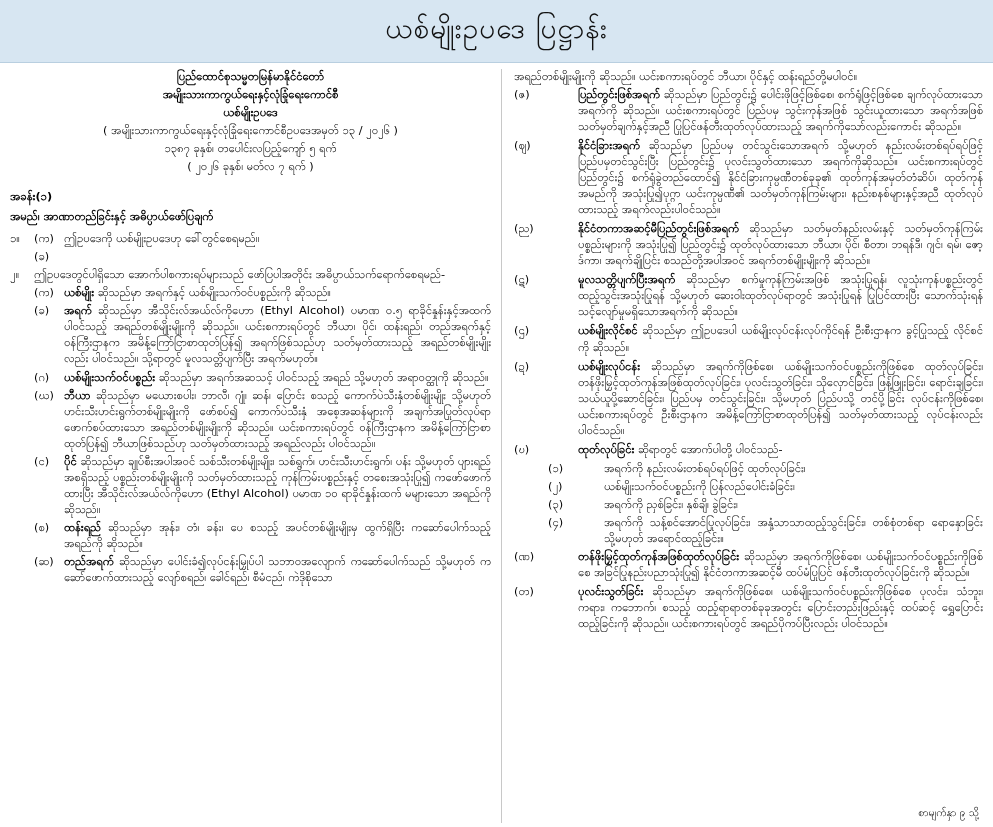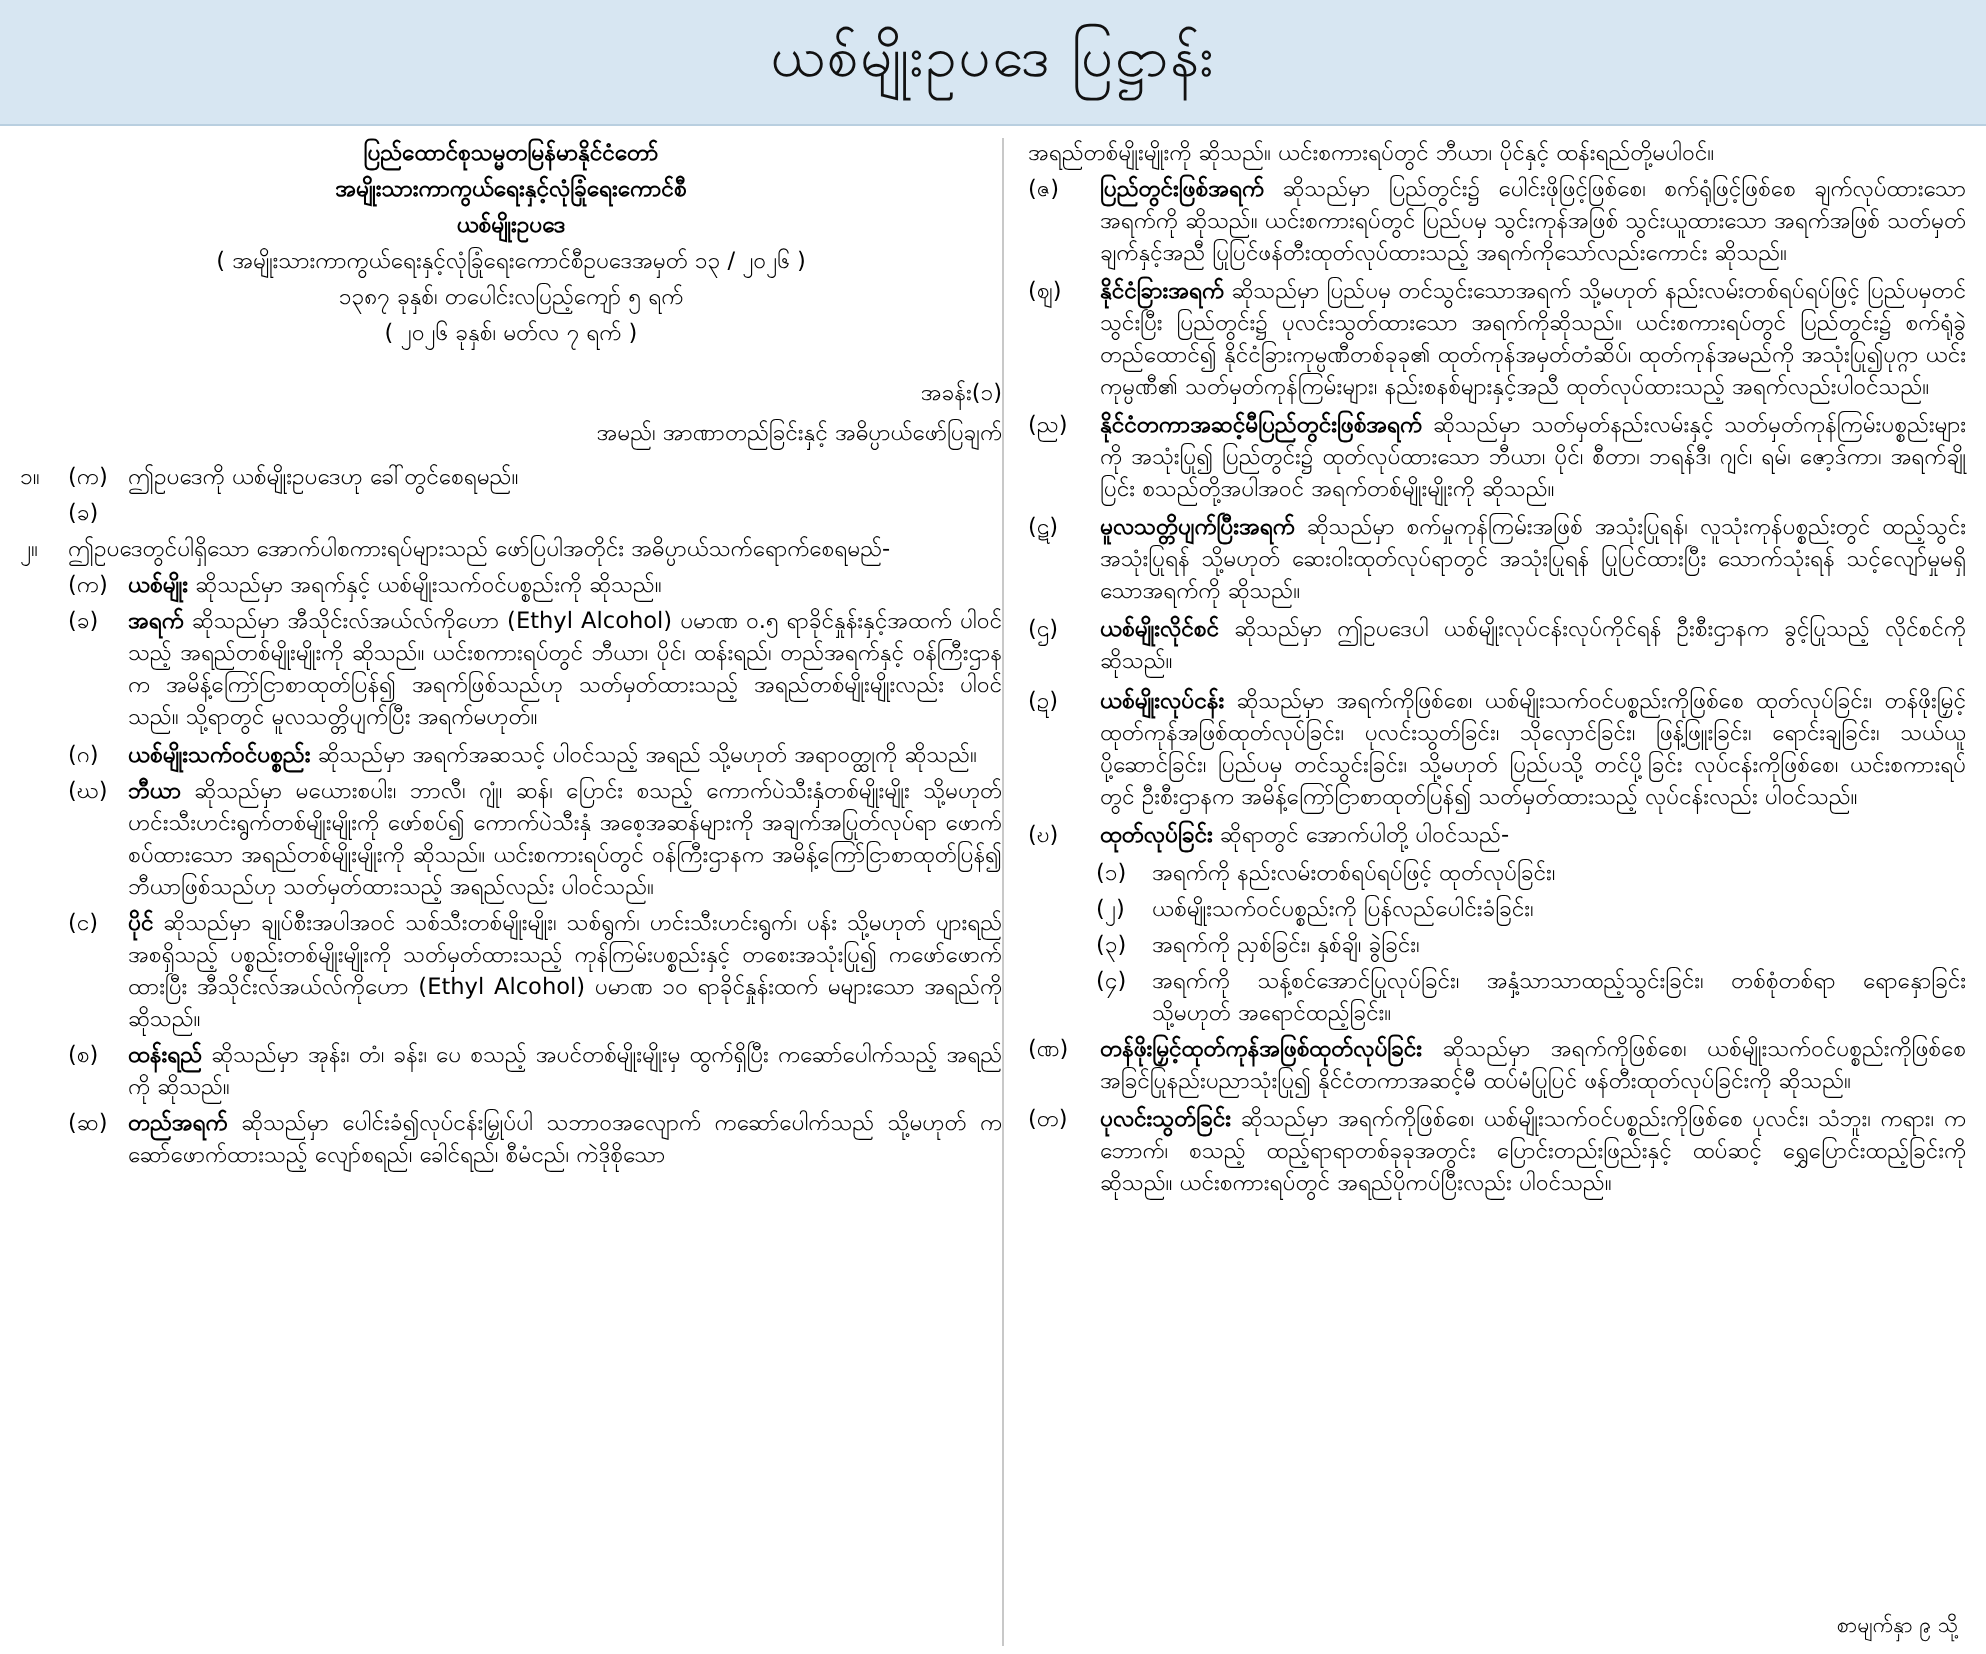--- a/index.html
+++ b/index.html
@@ -46,20 +46,21 @@
     box-sizing: border-box;
     height: 760px;
   }
   .col {
     box-sizing: border-box;
     font-size: 11.3px;
     line-height: 1.42;
   }
   .col-left {
     width: 492px;
+    padding-right: 10px;
     border-right: 1px solid #c8c8c8;
   }
   .col-right {
     width: 481px;
     padding-left: 12px;
   }
   .centered {
     text-align: center;
   }
   .c-line {
@@ -69,22 +70,22 @@
   .bold {
     font-weight: bold;
   }
   .gap-s { height: 4px; }
 
   .just-block {
     text-align: justify;
     margin: 0 0 2px 0;
   }
   .section-head {
-    text-align: right;
-    font-weight: normal;
+    text-align: left;
+    font-weight: bold;
     margin: 4px 0 2px 0;
   }
   
   .row {
     display: flex;
     align-items: flex-start;
     margin-bottom: 2px;
   }
   .num {
     flex: 0 0 auto;
@@ -113,21 +114,21 @@
   }
   .footer-note {
     position: absolute;
     right: 14px;
     bottom: 6px;
     font-size: 10.5px;
     text-align: right;
   }
   .right-row { display: flex; align-items: flex-start; margin-bottom: 3px; }
   .right-lbl { flex: 0 0 auto; width: 36px; text-align: left; }
-  .right-txt { flex: 1 1 auto; text-align: justify; }
+  .right-txt { flex: 1 1 auto; text-align: justify; margin-left: 28px; }
 </style>
 </head>
 <body>
 
 <div class="page">
 
   <div class="header-band">
     <div class="header-title">ယစ်မျိုးဥပဒေ ပြဋ္ဌာန်း</div>
   </div>
 

